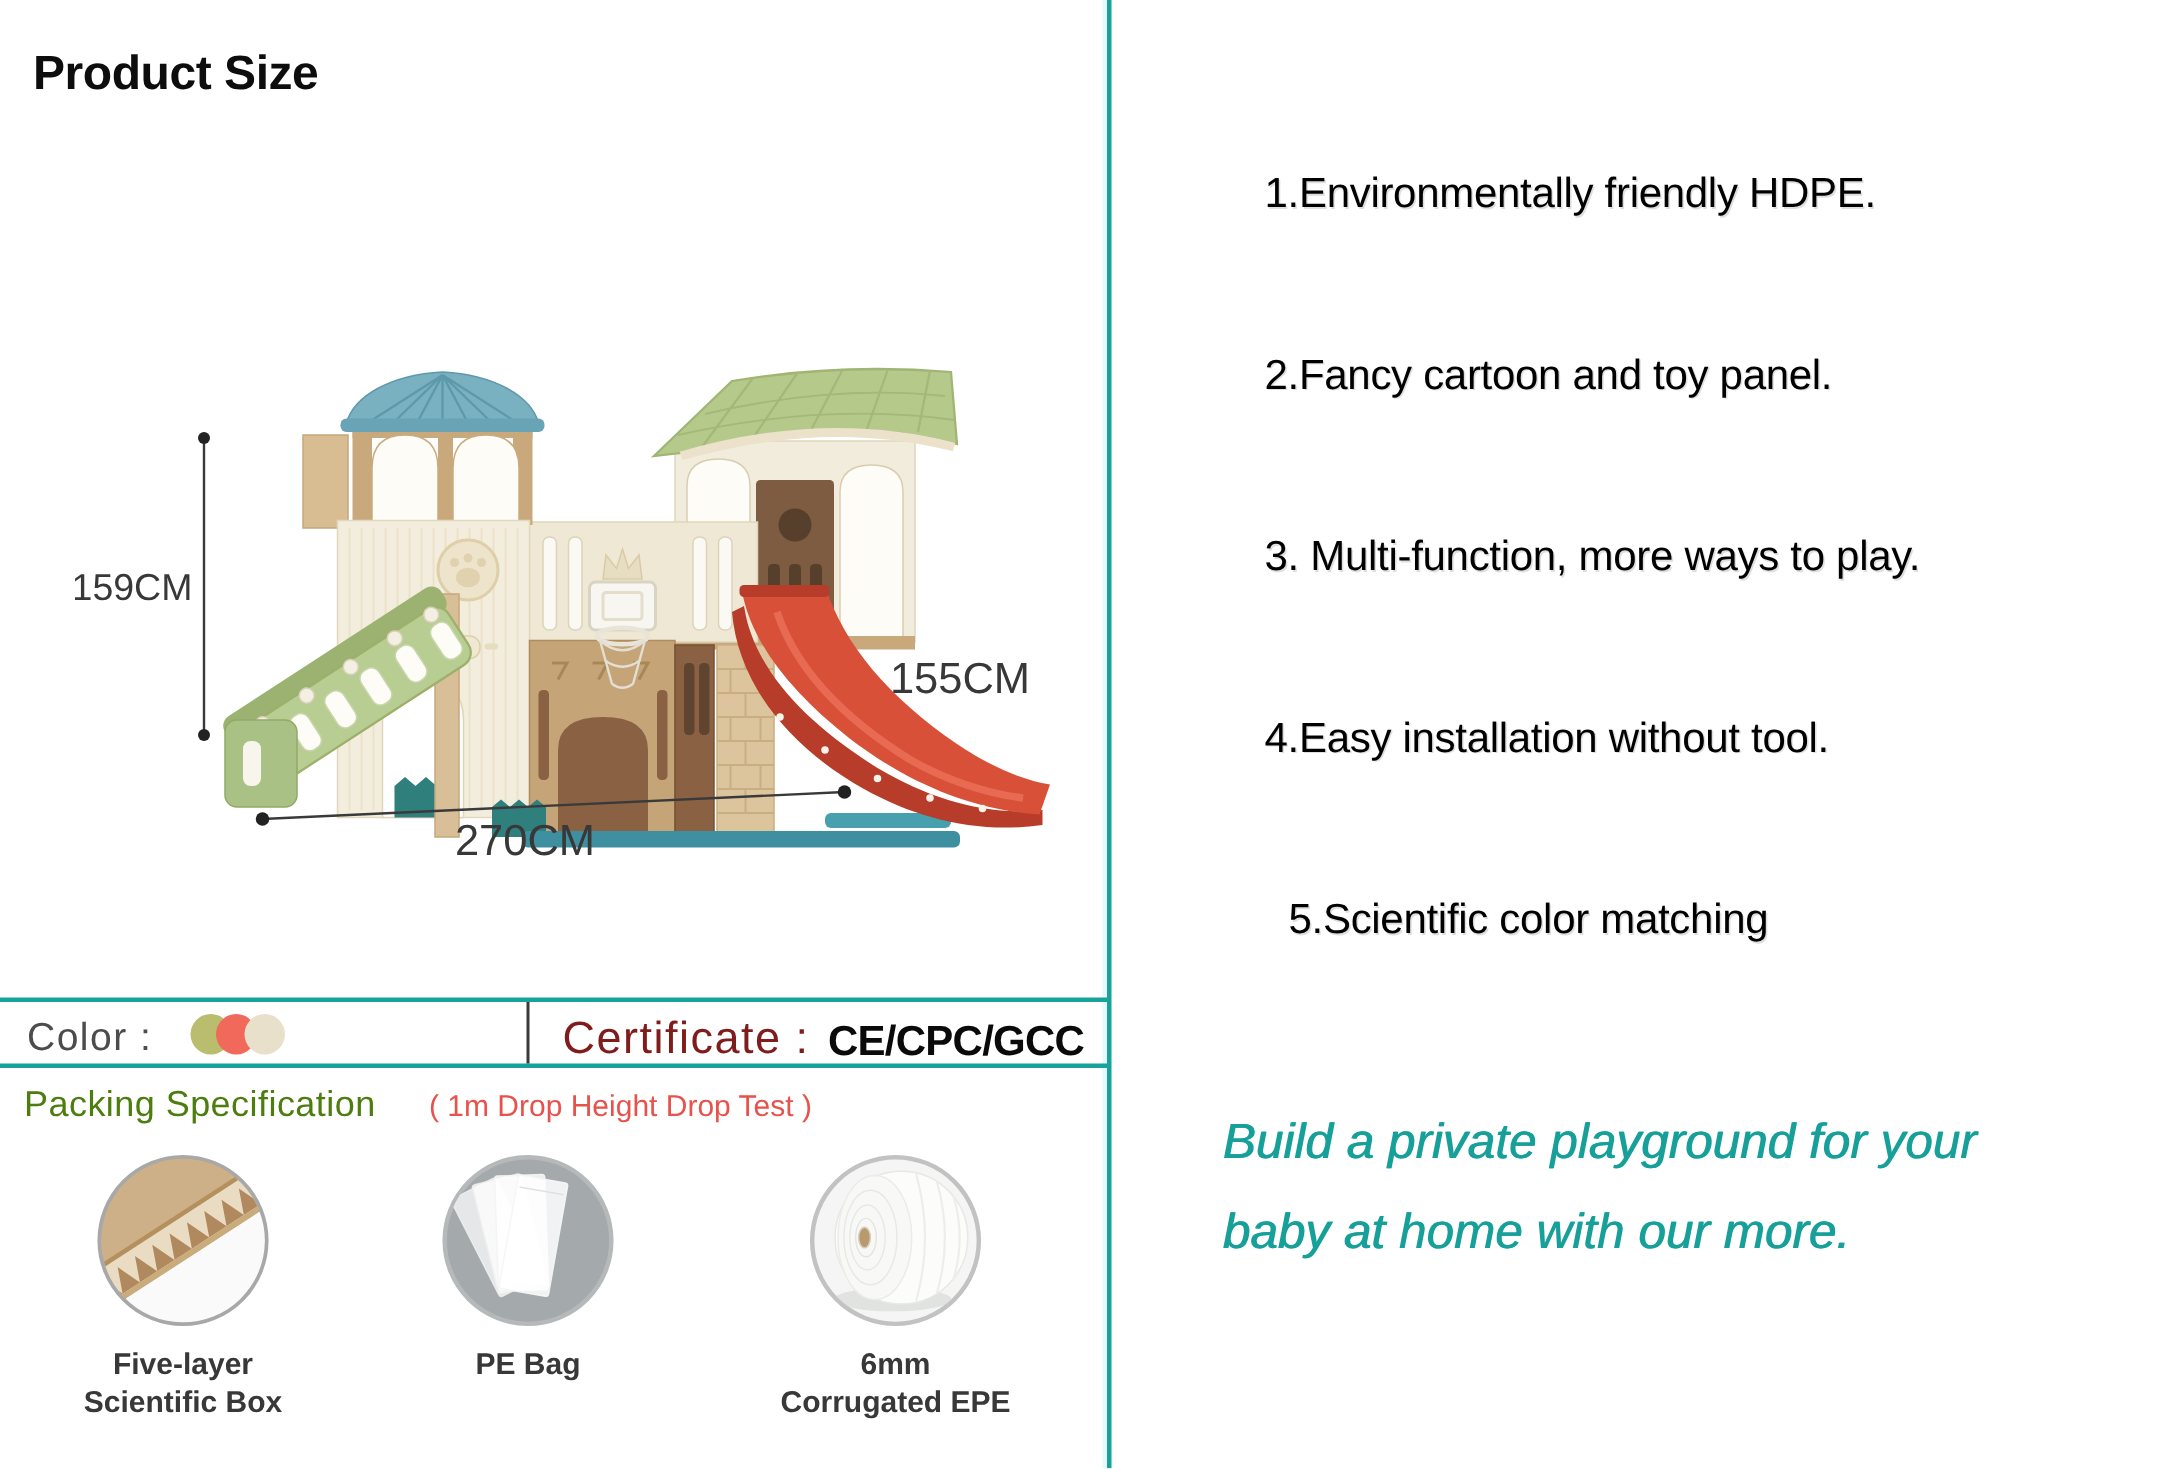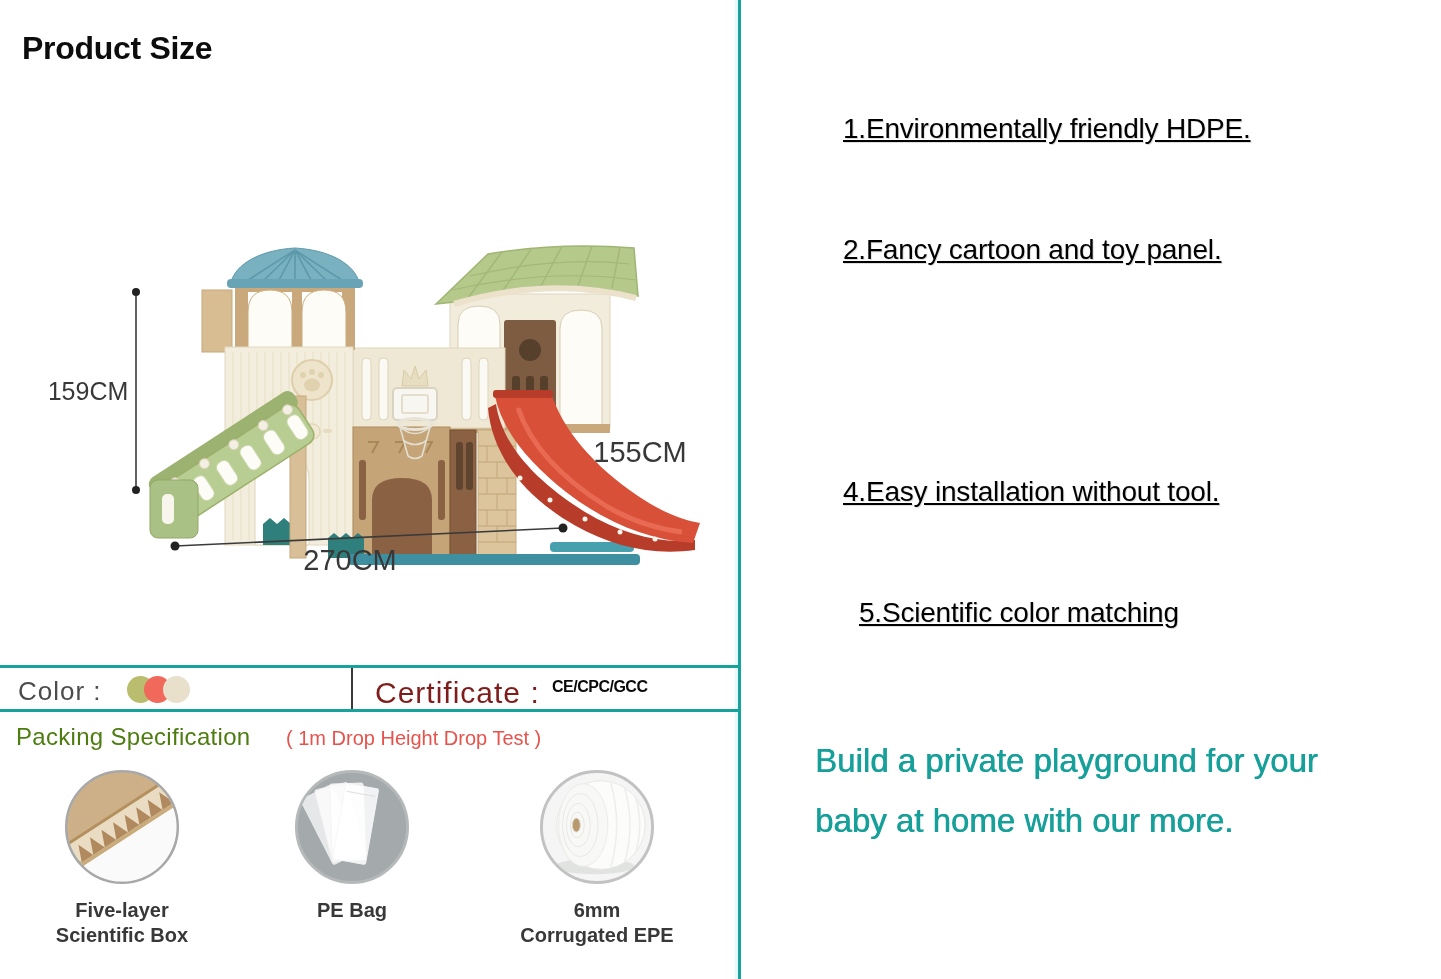--- a/index.html
+++ b/index.html
@@ -18,43 +18,43 @@
   .hline.h2{top:709px;}
   .cell-divider{position:absolute;left:351px;top:668px;width:2px;height:41px;background:#3a3a3a;}
 
   .color-label{position:absolute;left:18px;top:676px;font-size:26px;color:#4c4c4c;letter-spacing:1px;}
   .swatches{position:absolute;left:127px;top:676px;height:28px;}
   .swatch{position:absolute;top:0;width:27px;height:27px;border-radius:50%;}
   .swatch.s0{left:0;}
   .swatch.s1{left:17px;}
   .swatch.s2{left:36px;}
   .cert-label{position:absolute;left:375px;top:676px;font-size:30px;color:#7f1d1d;letter-spacing:1px;}
-  .cert-value{position:absolute;left:552px;top:678px;font-size:16px;font-weight:bold;color:#0a0a0a;letter-spacing:-0.5px;}
+  .cert-value{position:absolute;left:552px;top:678px;font-size:28px;font-weight:bold;color:#0a0a0a;letter-spacing:-0.5px;}
 
   .packing-title{position:absolute;left:16px;top:723px;font-size:24px;color:#4d7c0f;letter-spacing:0.3px;}
   .packing-note{position:absolute;left:286px;top:727px;font-size:20px;color:#e8524c;text-align:center;}
 
   .pack-item{position:absolute;top:768px;width:240px;text-align:center;}
   .pack-item.p0{left:2px;}
   .pack-item.p1{left:232px;}
   .pack-item.p2{left:477px;}
   .pack-circle{width:118px;height:118px;margin:0 auto;}
   .pack-label{margin-top:12px;font-size:20px;font-weight:bold;color:#383838;line-height:25px;}
 
   
   .feature{position:absolute;left:843px;font-size:28px;color:#000;line-height:34px;letter-spacing:-0.2px;
-           text-shadow:1px 1px 0 rgba(150,150,150,0.30);text-decoration:underline;}
+           text-shadow:1px 1px 0 rgba(150,150,150,0.30);}
   .feature.f0{top:112px;}
   .feature.f1{top:233px;}
   .feature.f2{top:354px;}
   .feature.f3{top:475px;}
   .feature.f4{top:596px;margin-left:16px;}
 
   .tagline{position:absolute;left:815px;font-size:33px;color:#17a09a;line-height:38px;
-           text-shadow:0.6px 0 0 #17a09a;}
+           text-shadow:0.6px 0 0 #17a09a;font-style:italic;}
   .tagline.t0{top:742px;}
   .tagline.t1{top:802px;}
 
   svg text{font-family:"Liberation Sans",sans-serif;}
 </style>
 </head>
 <body>
 
 <div class="page">
 
@@ -295,19 +295,20 @@
       </svg>
     </div>
     <div class="pack-label">
       <div>6mm</div>
       <div>Corrugated EPE</div>
     </div>
   </div>
 
   <div class="feature f0">1.Environmentally friendly HDPE.</div>
   <div class="feature f1">2.Fancy cartoon and toy panel.</div>
+  <div class="feature f2">3. Multi-function, more ways to play.</div>
   <div class="feature f3">4.Easy installation without tool.</div>
   <div class="feature f4">5.Scientific color matching</div>
 
   <div class="tagline t0">Build a private playground for your</div>
   <div class="tagline t1">baby at home with our more.</div>
 
 </div>
 
 </body></html>

